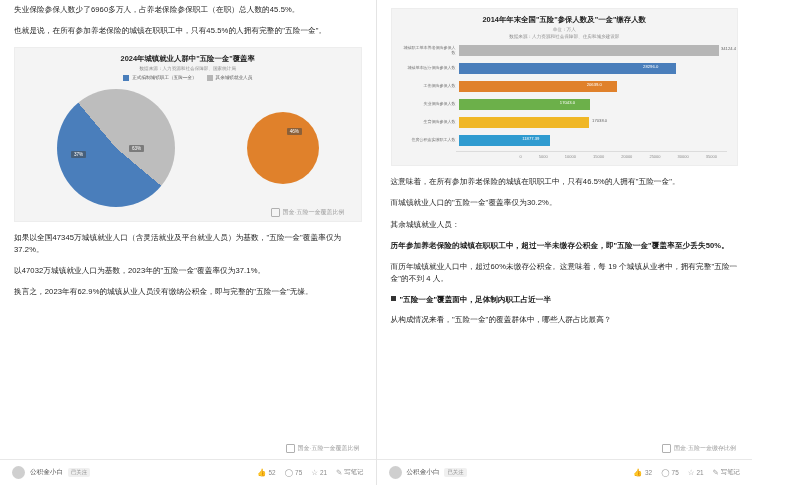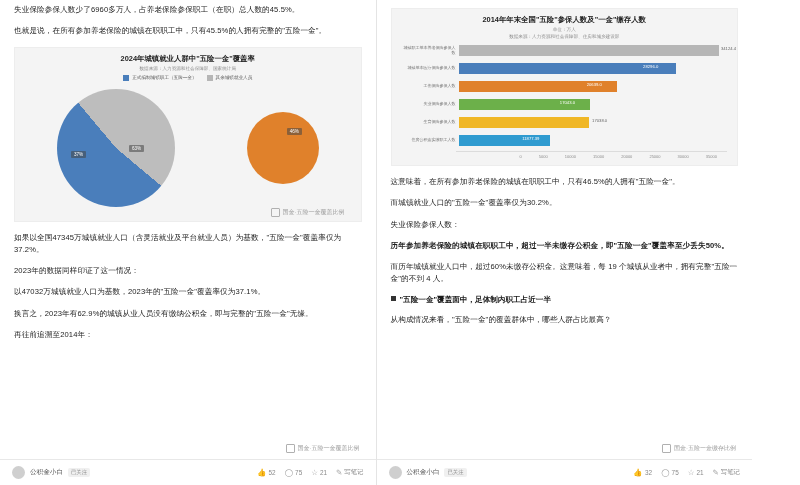--- a/index.html
+++ b/index.html
@@ -124,24 +124,22 @@
             <span class="pie-lbl lbl-orange">46%</span>
           </div>
         </div>
         <div class="wm" style="bottom:4px;">
           <span class="bk"></span>
           <span>国金·五险一金覆盖比例</span>
         </div>
       </div>
 
       <p class="txt">如果以全国47345万城镇就业人口（含灵活就业及平台就业人员）为基数，"五险一金"覆盖率仅为37.2%。</p>
-      <p class="txt">2023年的数据同样印证了这一情况：</p>
       <p class="txt">以47032万城镇就业人口为基数，2023年的"五险一金"覆盖率仅为37.1%。</p>
       <p class="txt">换言之，2023年有62.9%的城镇从业人员没有缴纳公积金，即与完整的"五险一金"无缘。</p>
-      <p class="txt">再往前追溯至2014年：</p>
     </div>
 
     <div class="wm" style="bottom:32px;">
       <span class="bk"></span>
       <span>国金·五险一金覆盖比例</span>
     </div>
 
     <div class="bottom">
       <div class="author">
         <span class="avatar"></span>
@@ -229,21 +227,21 @@
           <span>15000</span>
           <span>20000</span>
           <span>25000</span>
           <span>30000</span>
           <span>35000</span>
         </div>
       </div>
 
       <p class="txt">这意味着，在所有参加养老保险的城镇在职职工中，只有46.5%的人拥有"五险一金"。</p>
       <p class="txt">而城镇就业人口的"五险一金"覆盖率仅为30.2%。</p>
-      <p class="txt">失业保险参保人数：</p>
+      <p class="txt">其余城镇就业人员：</p>
 
       <p class="txt"><b>历年参加养老保险的城镇在职职工中，超过一半未缴存公积金，即"五险一金"覆盖率至少丢失50%。</b></p>
 
       <p class="txt">而历年城镇就业人口中，超过60%未缴存公积金。这意味着，每 19 个城镇从业者中，拥有完整"五险一金"的不到 4 人。</p>
 
       <p class="bullet">
         <span class="sq"></span><span>"五险一金"覆盖面中，足体制内职工占近一半</span>
       </p>
 
       <p class="txt">从构成情况来看，"五险一金"的覆盖群体中，哪些人群占比最高？</p>

